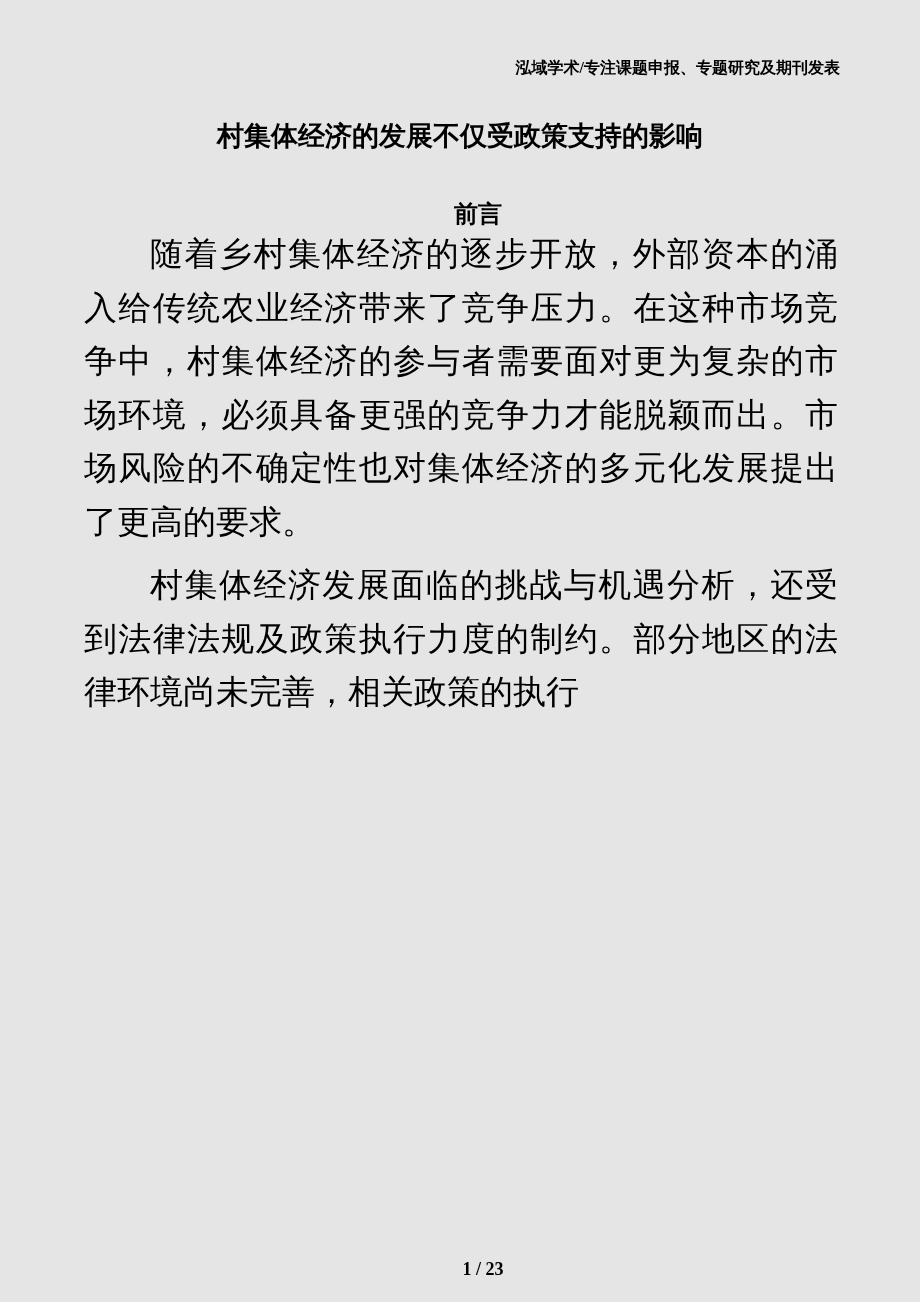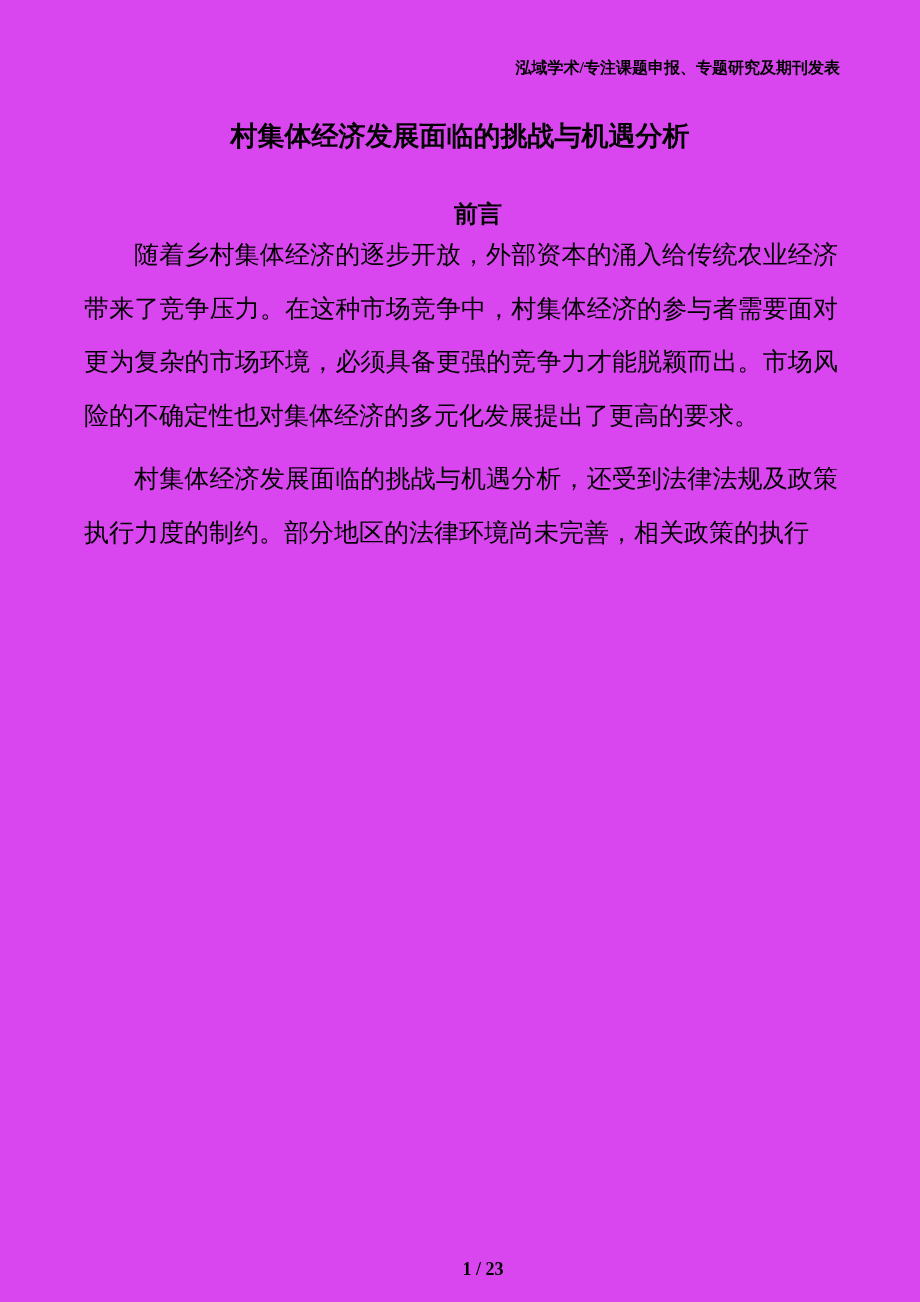--- a/index.html
+++ b/index.html
@@ -11,21 +11,21 @@
     width: 920px;
     height: 1302px;
     position: relative;
     overflow: hidden;
     color: #000000;
     font-family: "Liberation Serif", "DejaVu Serif", serif;
   }
   .page {
     position: absolute;
     inset: 0;
-    background: #d946ef;
+    background: #e5e5e5;
   }
   .header-line {
     position: absolute;
     top: 57px;
     left: 84px;
     width: 756px;
     text-align: right;
     font-size: 16px;
     font-weight: bold;
     line-height: 22px;
@@ -54,21 +54,21 @@
     line-height: 34px;
   }
   .doc-body {
     position: absolute;
     top: 228px;
     left: 84px;
     width: 754px;
   }
   .doc-body p {
     margin: 0 0 10px 0;
-    font-size: 25px;
+    font-size: 33px;
     line-height: 53.5px;
     text-align: justify;
     text-justify: inter-ideograph;
     text-indent: 2em;
     letter-spacing: 0;
     word-break: normal;
   }
   .footer-pageno {
     position: absolute;
     top: 1257px;
@@ -81,21 +81,21 @@
     font-family: "Liberation Serif", "DejaVu Serif", serif;
   }
 </style>
 </head>
 <body>
 
 <div class="page">
 
   <div class="header-line">泓域学术/专注课题申报、专题研究及期刊发表</div>
 
-  <h1 class="doc-title">村集体经济发展面临的挑战与机遇分析</h1>
+  <h1 class="doc-title">村集体经济的发展不仅受政策支持的影响</h1>
 
   <h2 class="section-heading">前言</h2>
 
   <div class="doc-body">
     <p>随着乡村集体经济的逐步开放，外部资本的涌入给传统农业经济带来了竞争压力。在这种市场竞争中，村集体经济的参与者需要面对更为复杂的市场环境，必须具备更强的竞争力才能脱颖而出。市场风险的不确定性也对集体经济的多元化发展提出了更高的要求。</p>
     <p>村集体经济发展面临的挑战与机遇分析，还受到法律法规及政策执行力度的制约。部分地区的法律环境尚未完善，相关政策的执行</p>
   </div>
 
   <div class="footer-pageno">1 / 23</div>
 

